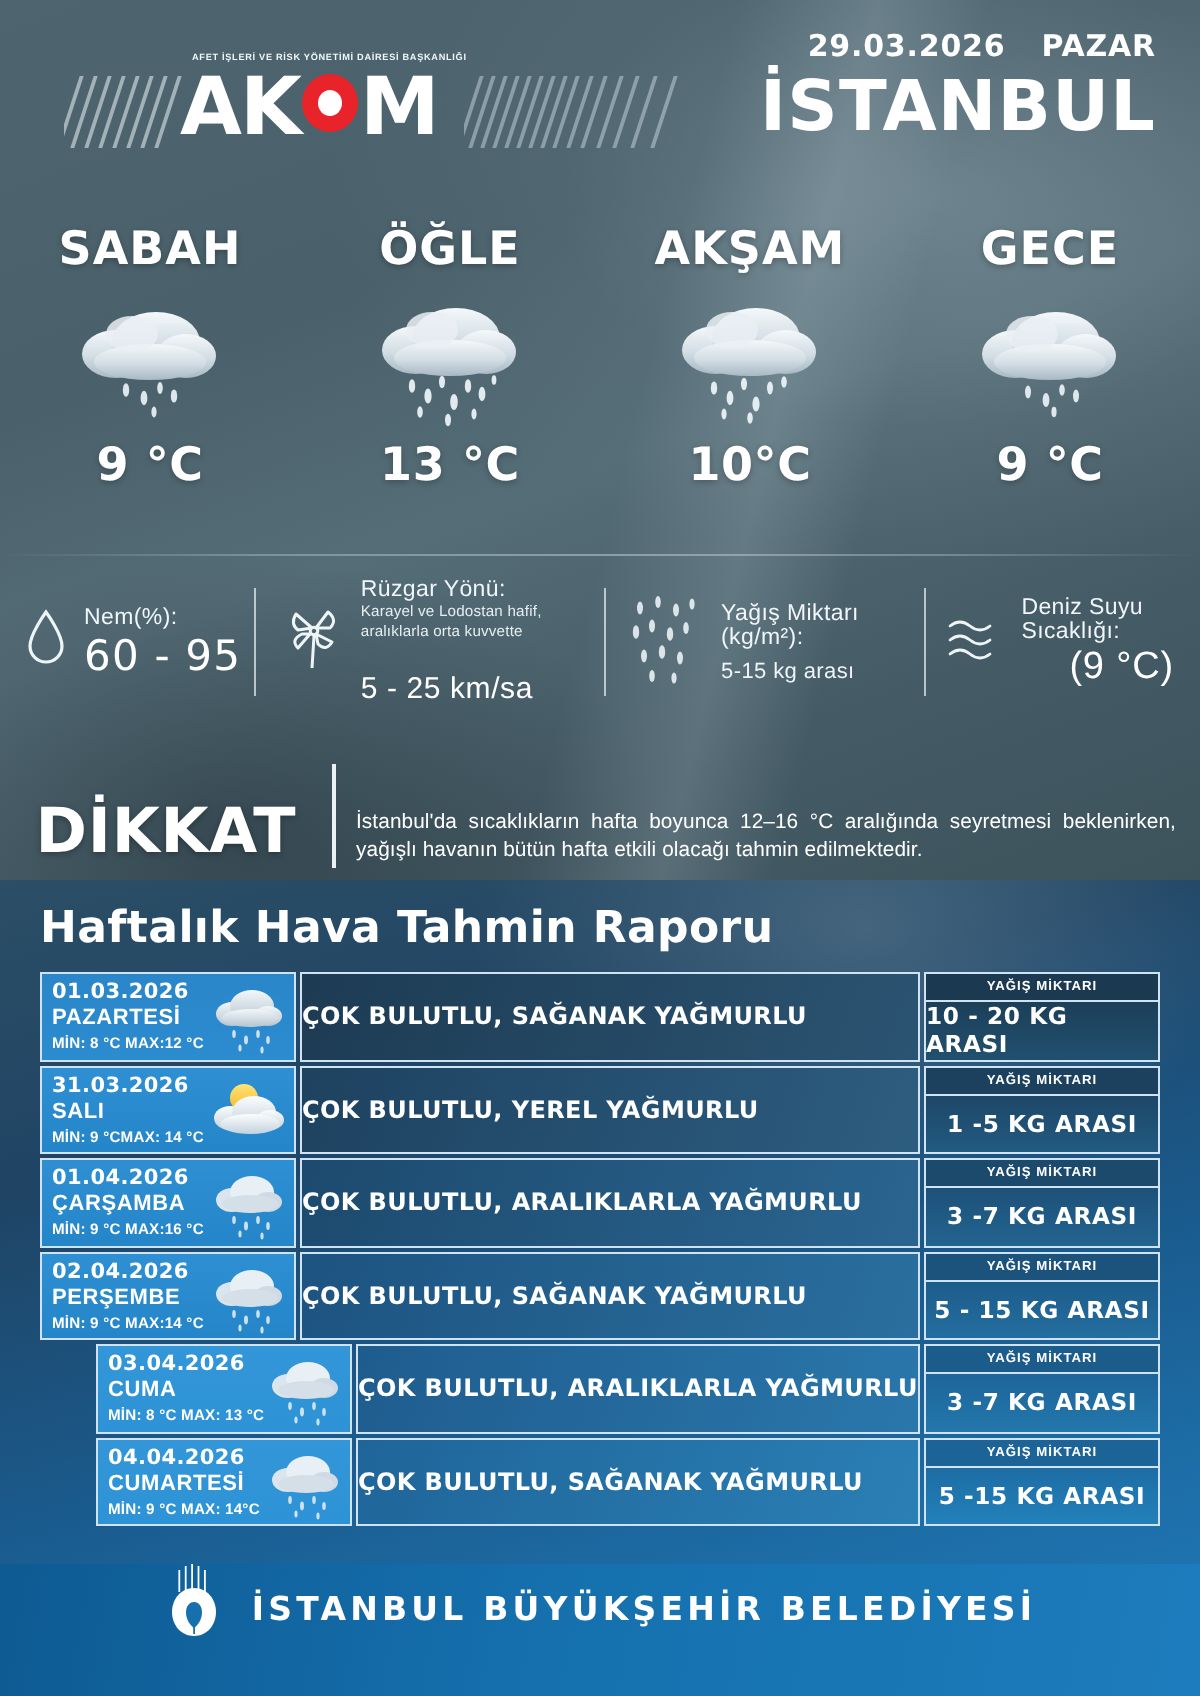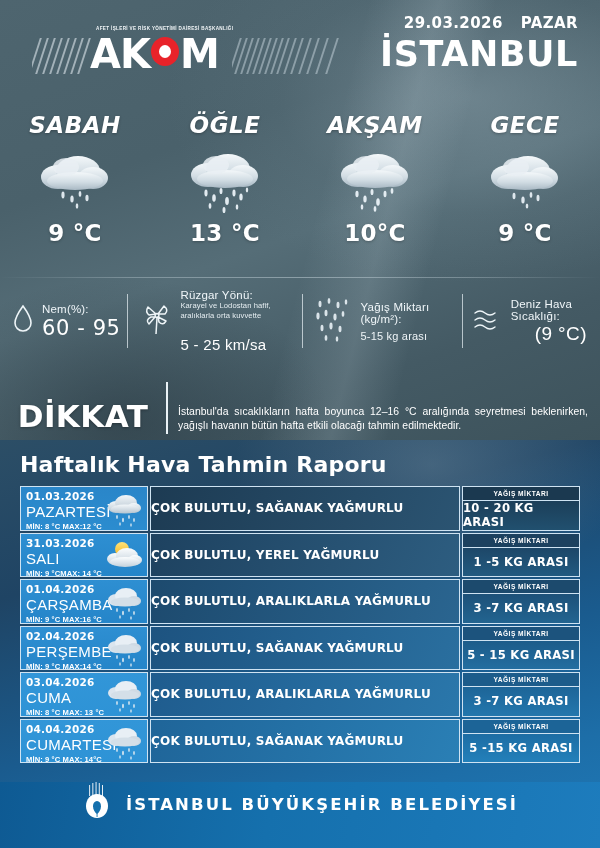--- a/index.html
+++ b/index.html
@@ -85,21 +85,20 @@
   
   .dayparts {
     position: absolute; left: 0; top: 112px; width: 600px; height: 160px;
     display: flex;
   }
   .daypart { flex: 1; text-align: center; position: relative; }
   .dp-label {
     font-size: 23px; font-weight: bold; color: #ffffff; letter-spacing: 0.5px;
     font-family: "DejaVu Sans", sans-serif;
     text-shadow: 0 1px 3px rgba(0,0,0,0.28);
-    font-style: italic;
   }
   .dp-icon { height: 72px; margin-top: 6px; display: flex; align-items: center; justify-content: center; }
   .dp-temp {
     font-size: 23px; font-weight: bold; color: #ffffff; letter-spacing: 0.3px;
     margin-top: 4px;
     font-family: "DejaVu Sans", sans-serif;
     text-shadow: 0 1px 3px rgba(0,0,0,0.25);
   }
 
   
@@ -175,27 +174,27 @@
     height: 44.5px; margin-bottom: 2px;
   }
   .c-date {
     width: 128px; position: relative;
     border: 1px solid #cfe3f2;
     background: linear-gradient(180deg, #2e8fd2 0%, #2585c9 100%);
     padding: 3px 4px 0 5px; overflow: hidden;
   }
   .trow:nth-child(1) .c-date { background: linear-gradient(180deg, #2a86c9 0%, #2b8ccf 100%); }
   .trow:nth-child(5) .c-date,
-  .trow:nth-child(6) .c-date { background: linear-gradient(180deg, #3296d8 0%, #2e93d6 100%); }
+  .trow:nth-child(6) .c-date { background: linear-gradient(180deg, #3296d8 0%, #2e93d6 100%); margin-left: 28px; }
   .d-date {
     font-size: 10.5px; font-weight: bold; color: #ffffff; letter-spacing: 0.2px;
     font-family: "DejaVu Sans", sans-serif;
   }
   .d-day {
-    font-size: 15px; font-weight: normal; color: #ffffff; letter-spacing: 0.3px;
+    font-size: 11px; font-weight: bold; color: #ffffff; letter-spacing: 0.3px;
     margin-top: 1px;
   }
   .d-mm {
     font-size: 7.6px; font-weight: bold; color: #ffffff; letter-spacing: 0.1px;
     margin-top: 2px; white-space: nowrap;
   }
   .d-ico { position: absolute; right: 2px; top: 5px; width: 42px; height: 36px; }
 
   .c-desc {
     flex: 1; margin-left: 2px;
@@ -498,21 +497,21 @@
       <div class="m-ico">
         <svg width="30" height="30" viewBox="0 0 30 30">
           <g fill="none" stroke="#eef5f8" stroke-width="1.4" stroke-linecap="round">
             <path d="M2 9 q5 -4 10 0 t10 0"></path>
             <path d="M2 16 q5 -4 10 0 t10 0"></path>
             <path d="M2 23 q5 -4 10 0 t10 0"></path>
           </g>
         </svg>
       </div>
       <div class="m-txt">
-        <div class="m-title">Deniz Hava Sıcaklığı:</div>
+        <div class="m-title">Deniz Suyu Sıcaklığı:</div>
         <div class="m-sea-val">(9 °C)</div>
       </div>
     </div>
   </div>
 
   <div class="dikkat-row">
     <div class="dikkat-word">DİKKAT</div>
     <div class="dikkat-bar"></div>
     <div class="dikkat-text">İstanbul'da sıcaklıkların hafta boyunca 12–16 °C aralığında seyretmesi beklenirken, yağışlı havanın bütün hafta etkili olacağı tahmin edilmektedir.</div>
   </div>

